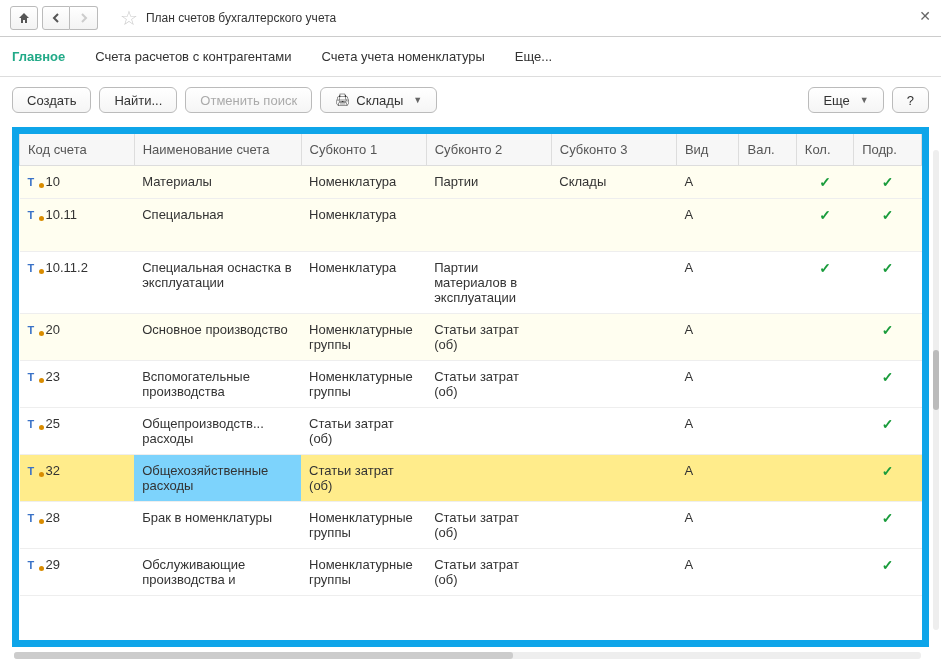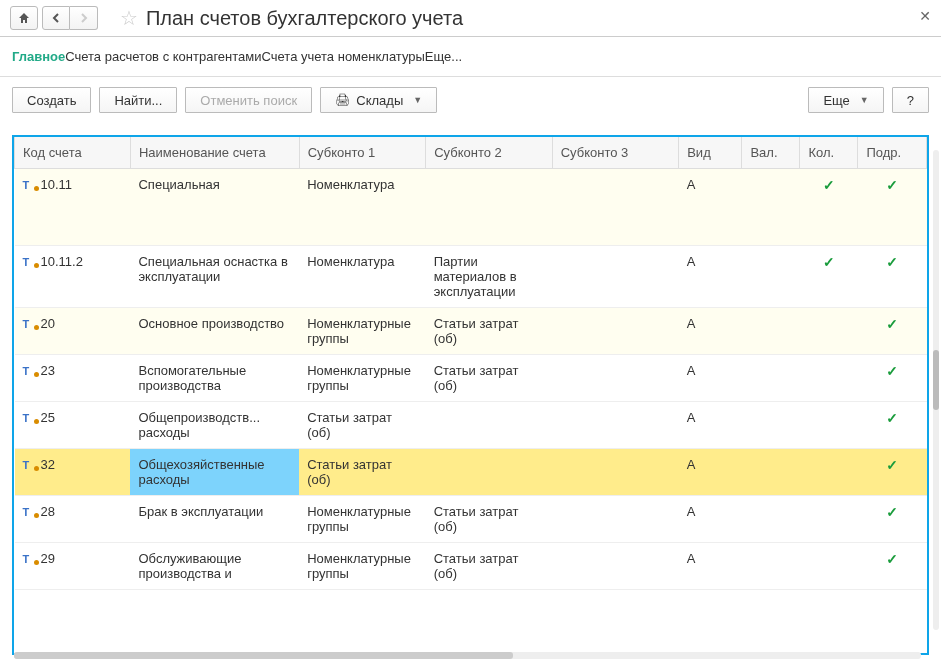--- a/index.html
+++ b/index.html
@@ -3,31 +3,31 @@
 <meta charset="utf-8">
 <style>
 *{box-sizing:border-box;margin:0;padding:0;font-family:Arial,sans-serif;font-size:13px;color:#333}
 body{background:#fff;width:941px;height:669px;overflow:hidden;position:relative}
 .header{display:flex;align-items:center;padding:6px 10px;border-bottom:1px solid #ccc}
 .nav-btn{width:28px;height:24px;border:1px solid #bbb;border-radius:3px;background:linear-gradient(#fff,#f3f3f3);margin-right:4px;display:flex;align-items:center;justify-content:center;cursor:pointer;color:#555}
 .nav-group{display:flex;margin-right:10px}
 .nav-group .nav-btn:first-child{border-radius:3px 0 0 3px;margin-right:0}
 .nav-group .nav-btn:last-child{border-radius:0 3px 3px 0;border-left:0}
 .star-icon{font-size:20px;color:#ccc;margin:0 8px;cursor:pointer}
-.title{font-size:20px;color:#333;font-weight:normal}
+.title{font-size:12px;color:#333;font-weight:normal}
 .close-x{position:absolute;right:10px;top:8px;font-size:14px;color:#666;cursor:pointer}
-.tabs{display:flex;padding:8px 12px;border-bottom:1px solid #ddd}
+.tabs{display:flex;padding:8px 12px;gap:30px;border-bottom:1px solid #ddd}
 .tab{color:#333;cursor:pointer;padding:4px 0}
 .tab.active{color:#2a8;font-weight:bold}
 .toolbar{display:flex;padding:10px 12px;gap:8px;align-items:center}
-.btn{height:26px;padding:0 14px;border:1px solid #bbb;border-radius:1px;background:linear-gradient(#fff,#f5f5f5);cursor:pointer;display:flex;align-items:center;gap:6px;white-space:nowrap}
+.btn{height:26px;padding:0 14px;border:1px solid #bbb;border-radius:6px;background:linear-gradient(#fff,#f5f5f5);cursor:pointer;display:flex;align-items:center;gap:6px;white-space:nowrap}
 .btn.disabled{color:#aaa}
 .spacer{flex:1}
 .dropdown-caret{font-size:9px;color:#666;margin-left:4px}
-.table-wrap{border:2px solid #0ea5e9;margin:12px 12px;height:520px;overflow:auto;position:relative}
+.table-wrap{border:7px solid #0ea5e9;margin:4px 12px;height:520px;overflow:auto;position:relative}
 table{width:100%;border-collapse:collapse;table-layout:fixed}
 th{background:#f7f7f7;border:1px solid #ddd;border-top:0;padding:8px 8px;text-align:left;font-weight:normal;color:#555;position:sticky;top:0}
 td{border-bottom:1px solid #eee;padding:8px 8px;vertical-align:top}
 .row-alt{background:#fffef0}
 .row-sel .c-code,.row-sel .c-sub1,.row-sel .c-sub2,.row-sel .c-sub3,.row-sel .c-vid,.row-sel .c-val,.row-sel .c-kol,.row-sel .c-podr{background:#ffec8b}
 .row-sel .c-name{background:#7dd3fc}
 .acct-icon{display:inline-block;width:14px;margin-right:4px;color:#3a72c7;font-weight:bold;font-size:11px;position:relative}
 .acct-icon::after{content:"";position:absolute;bottom:0;right:-2px;width:5px;height:5px;border-radius:50%;background:#d98c00}
 .check{color:#1a9c3c;font-weight:bold;font-size:14px;text-align:center}
 .col-code{width:110px}
@@ -103,21 +103,32 @@
         <th class="col-sub">Субконто 2</th>
         <th class="col-sub">Субконто 3</th>
         <th class="col-vid">Вид</th>
         <th class="col-val">Вал.</th>
         <th class="col-kol">Кол.</th>
         <th class="col-podr">Подр.</th>
       </tr>
     </thead>
     <tbody id="tbody">
         <tr class="row-alt">
-          <td class="c-code" style="height:77px"><span class="acct-icon">T</span><span>10.11</span></td>
+          <td class="c-code"><span class="acct-icon">T</span><span>10</span></td>
+          <td class="c-name"><span>Материалы</span></td>
+          <td class="c-sub1"><span>Номенклатура</span></td>
+          <td class="c-sub2"><span>Партии</span></td>
+          <td class="c-sub3"><span>Склады</span></td>
+          <td class="c-vid"><span>А</span></td>
+          <td class="c-val"></td>
+          <td class="c-kol check">✓</td>
+          <td class="c-podr check">✓</td>
+        </tr>
+        <tr class="row-alt">
+          <td class="c-code" style="height:53px"><span class="acct-icon">T</span><span>10.11</span></td>
           <td class="c-name"><span>Специальная</span></td>
           <td class="c-sub1"><span>Номенклатура</span></td>
           <td class="c-sub2"><span></span></td>
           <td class="c-sub3"><span></span></td>
           <td class="c-vid"><span>А</span></td>
           <td class="c-val"></td>
           <td class="c-kol check">✓</td>
           <td class="c-podr check">✓</td>
         </tr>
         <tr>
@@ -170,21 +181,21 @@
           <td class="c-sub1"><span>Статьи затрат (об)</span></td>
           <td class="c-sub2"><span></span></td>
           <td class="c-sub3"><span></span></td>
           <td class="c-vid"><span>А</span></td>
           <td class="c-val"></td>
           <td class="c-kol check"></td>
           <td class="c-podr check">✓</td>
         </tr>
         <tr>
           <td class="c-code"><span class="acct-icon">T</span><span>28</span></td>
-          <td class="c-name"><span>Брак в эксплуатации</span></td>
+          <td class="c-name"><span>Брак в номенклатуры</span></td>
           <td class="c-sub1"><span>Номенклатурные группы</span></td>
           <td class="c-sub2"><span>Статьи затрат (об)</span></td>
           <td class="c-sub3"><span></span></td>
           <td class="c-vid"><span>А</span></td>
           <td class="c-val"></td>
           <td class="c-kol check"></td>
           <td class="c-podr check">✓</td>
         </tr>
         <tr>
           <td class="c-code"><span class="acct-icon">T</span><span>29</span></td>

